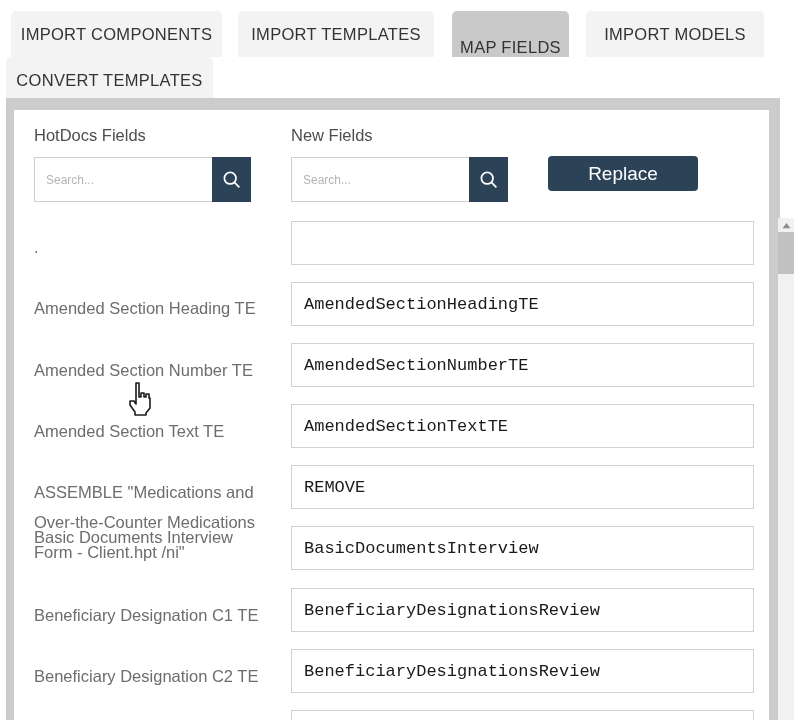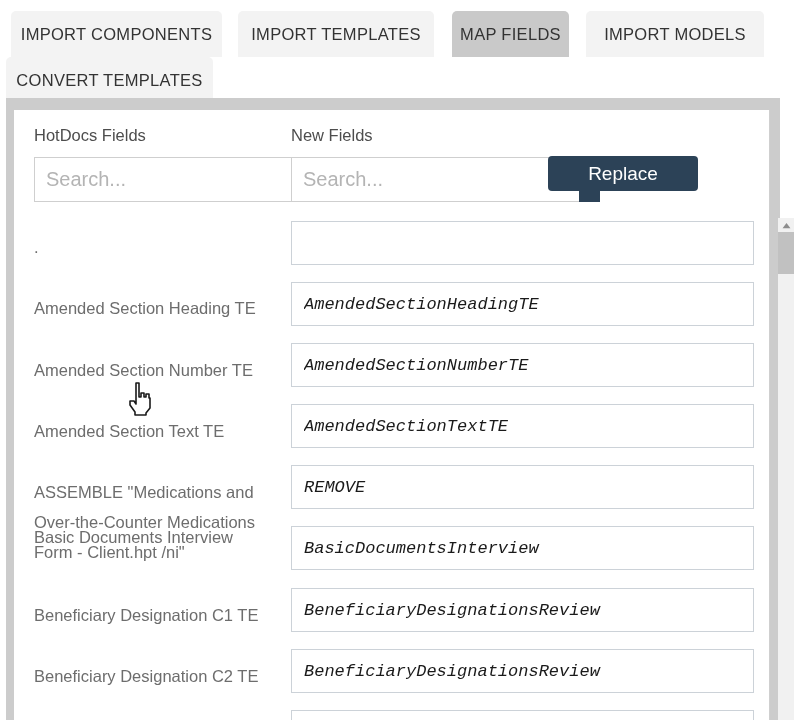--- a/index.html
+++ b/index.html
@@ -36,20 +36,21 @@
     align-items: center;
     justify-content: center;
     box-sizing: border-box;
     padding: 0 22px;
     white-space: nowrap;
     cursor: pointer;
     user-select: none;
   }
   .tab.active {
     background: #c9c9c9;
+    align-items: flex-end;
   }
   .tab-t0 { left: 11px;  top: 11px; width: 211px; }
   .tab-t1 { left: 238px; top: 11px; width: 196px; }
   .tab-t2 { left: 452px; top: 11px; width: 117px; }
   .tab-t3 { left: 586px; top: 11px; width: 178px; }
   .tab-t4 { left: 6px;   top: 57px; width: 207px; }
 
   .tabs-underbar {
     position: absolute;
     left: 6px;
@@ -100,21 +101,21 @@
   }
   .search-left  { left: 20px;  width: 217px; }
   .search-right { left: 277px; width: 217px; }
 
   .search-input {
     flex: 1 1 auto;
     border: 1px solid #cfcfcf;
     border-right: none;
     background: #ffffff;
     font-family: "Liberation Sans", sans-serif;
-    font-size: 20px;
+    font-size: 12px;
     color: #444444;
     padding: 0 11px;
     box-sizing: border-box;
     outline: none;
   }
   .search-input::placeholder { color: #b4b4b4; }
 
   .search-btn {
     width: 53px;
     background: #2c4257;
@@ -188,21 +189,20 @@
     width: 100%;
     height: 100%;
     box-sizing: border-box;
     border: 1px solid #ccd2d8;
     background: #ffffff;
     font-family: "Liberation Mono", monospace;
     font-size: 17px;
     color: #1a1a1a;
     padding: 0 12px;
     outline: none;
-    font-style: italic;
   }
 
   
   .scrollbar {
     position: absolute;
     left: 778px;
     top: 218px;
     width: 16px;
     height: 502px;
     background: #f1f1f1;

